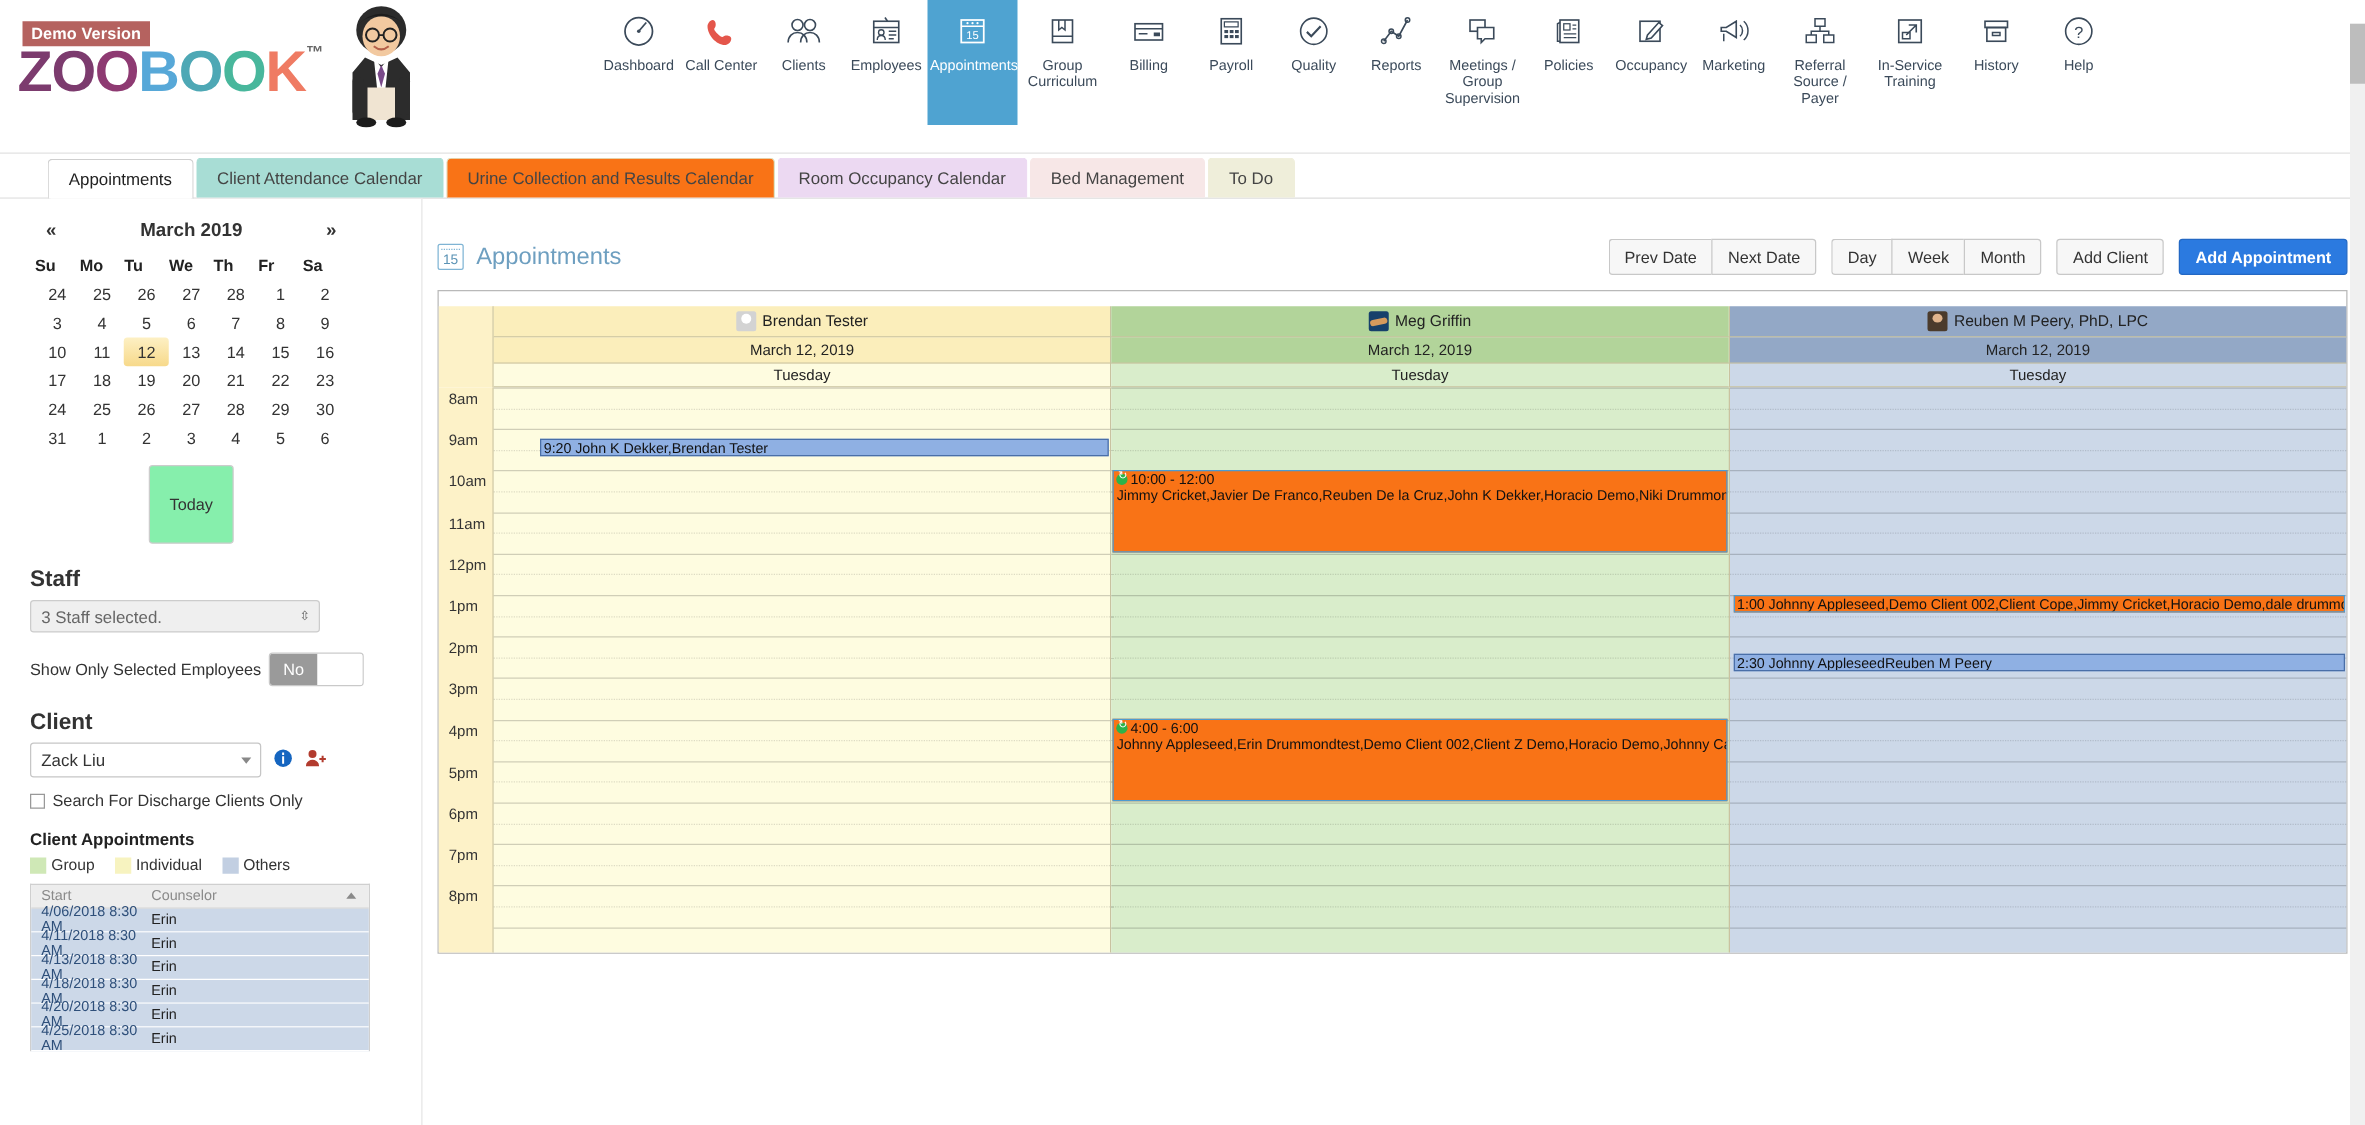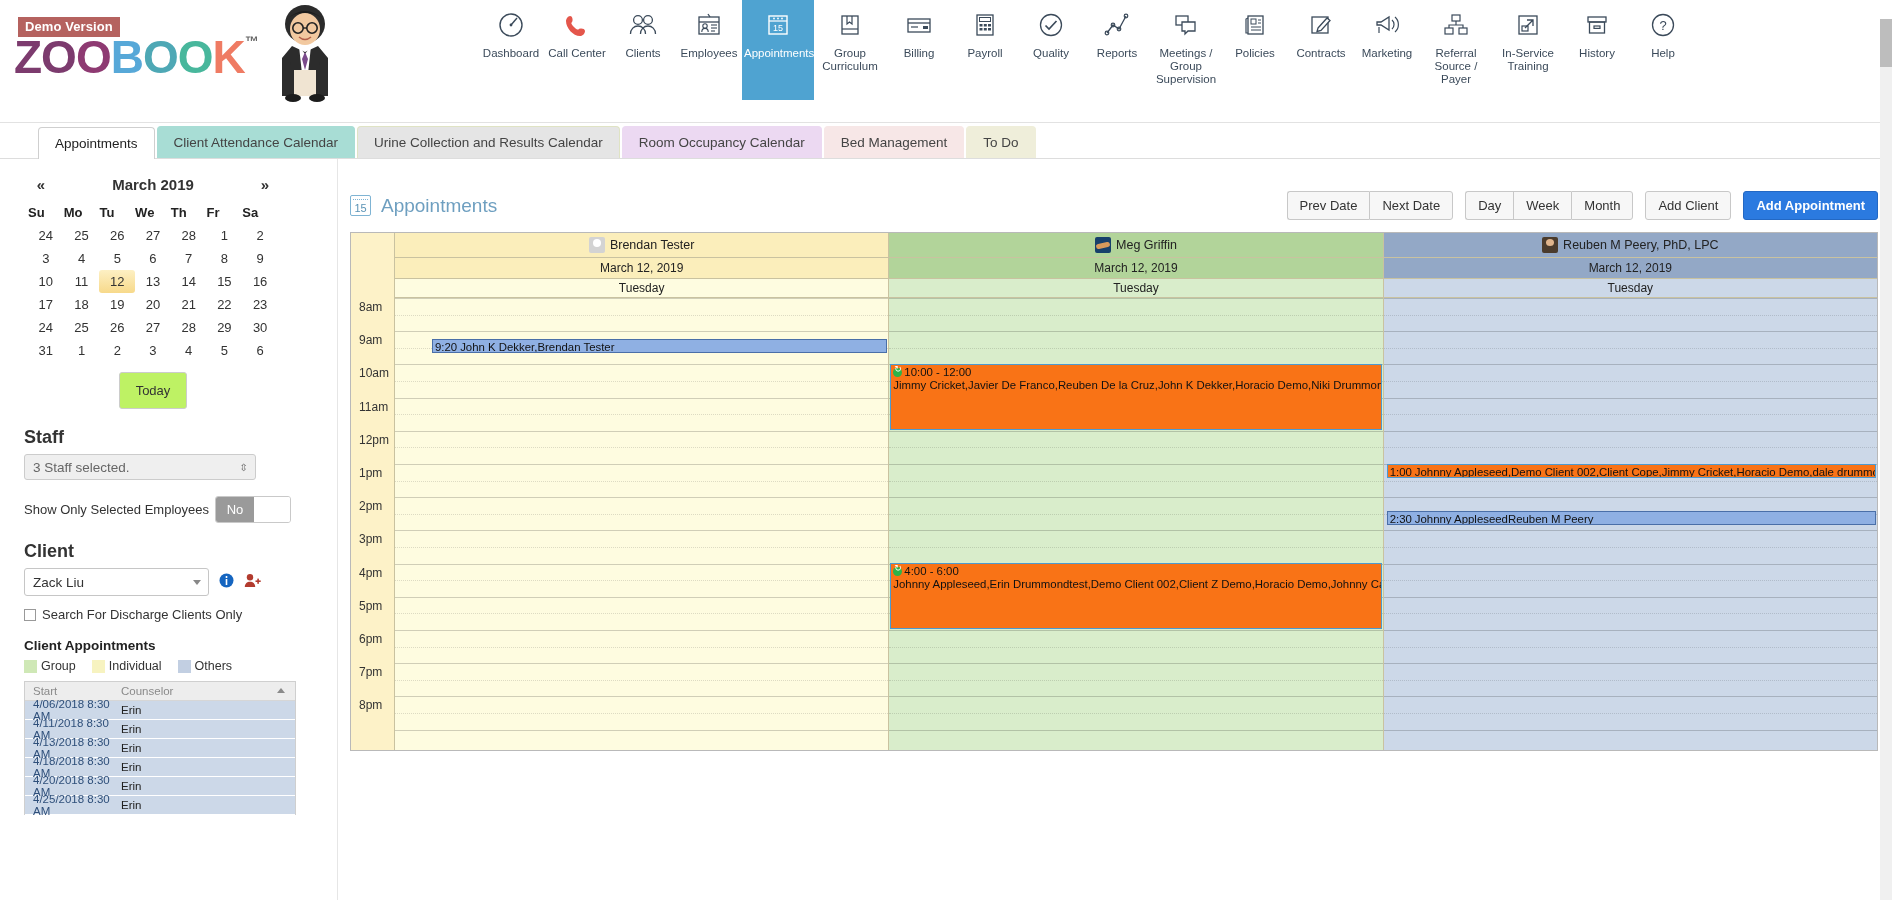--- a/index.html
+++ b/index.html
@@ -148,22 +148,22 @@
   table.dp-grid td {
     font-size: 13px; text-align: center; padding: 4px 0;
     cursor: pointer; color: #333;
   }
   td.dim { color: #b9b9b9; }
   td.wknd { color: #b53b3b; }
   td.sel { background: linear-gradient(#fdf0c4,#f7d98a); border-radius: 3px; font-weight: normal; }
   .today-btn-wrap { text-align: center; padding: 10px 0 0 0; }
   .today-btn {
     display: inline-block;
-    border: 1px solid #ccc; background: #bef264;
-    padding: 10px 16px; font-size: 13px; border-radius: 3px;
+    border: 1px solid #ccc; background: #86efac;
+    padding: 23px 16px; font-size: 13px; border-radius: 3px;
     color: #333; cursor: pointer;
   }
 
   .sb-label { font-size: 18px; font-weight: bold; color: #333; margin: 18px 0 6px 0; }
   .sb-select {
     width: 232px; height: 26px;
     border: 1px solid #ccc; border-radius: 3px;
     background: #efefef; color: #666;
     font-size: 13.5px; padding: 0 22px 0 8px;
     position: relative; display: flex; align-items: center;
@@ -273,21 +273,21 @@
     cursor: pointer; white-space: nowrap;
   }
   .bgrp .btn { border-right: none; }
   .bgrp .btn:last-child { border-right: 1px solid #c8c8c8; border-radius: 0 3px 3px 0; }
   .bgrp .btn:first-child { border-radius: 3px 0 0 3px; text-align: center; }
   .btn.single { border-radius: 3px; }
   .btn.primary { background: #2b7ae0; border-color: #2368c4; color: #fff; font-weight: bold; border-radius: 3px; }
 
   
   .sched { margin-top: 12px; border: 1px solid #b9b9b9; }
-  .sched-head { display: flex; }
+  .sched-head { display: flex; margin-top: 12px; }
   .col-gut { width: 44px; flex: 0 0 44px; background: #fdf2c8; border-right: 1px solid #c9c2a0; }
   .sched-col { flex: 1; border-right: 1px solid #c9c2a0; }
   .sched-col:last-child { border-right: none; }
   .hdr-name {
     height: 25px; display: flex; align-items: center; justify-content: center;
     font-size: 12.5px; color: #222; gap: 5px;
     border-bottom: 1px solid #c9c2a0;
   }
   .hdr-date {
     height: 21px; display: flex; align-items: center; justify-content: center;
@@ -535,21 +535,21 @@
       <span class="nav-label">Policies</span>
     </div>
 
     <div class="nav-item">
       <span class="nav-icon">
         <svg width="28" height="28" viewBox="0 0 28 28">
             <rect x="5" y="6" width="16" height="16" fill="none" stroke="#3b4a5a" stroke-width="1.3"></rect>
             <path d="M11 17l9-10 3 2.5-9 10-4 1z" fill="#ffffff" stroke="#3b4a5a" stroke-width="1.3"></path>
           </svg>
       </span>
-      <span class="nav-label">Contracts</span>
+      <span class="nav-label">Occupancy</span>
     </div>
 
     <div class="nav-item">
       <span class="nav-icon">
         <svg width="30" height="28" viewBox="0 0 30 28">
             <path d="M5 11h4l8-5v13l-8-5H5z" fill="none" stroke="#3b4a5a" stroke-width="1.3"></path>
             <line x1="7" y1="16" x2="7" y2="22" stroke="#3b4a5a" stroke-width="1.2"></line>
             <path d="M20 9a6 6 0 010 9" fill="none" stroke="#3b4a5a" stroke-width="1.2"></path>
             <path d="M23 6a10 10 0 010 15" fill="none" stroke="#3b4a5a" stroke-width="1.2"></path>
           </svg>
@@ -604,21 +604,21 @@
   </div>
 </div>
 
 <div class="tabstrip">
   <div class="tab active" style="background:#ffffff;">
     <span>Appointments</span>
   </div>
   <div class="tab" style="background:#a8ddd5;border-color:#a8ddd5;">
     <span>Client Attendance Calendar</span>
   </div>
-  <div class="tab" style="background:#e5e5e5;border-color:#dfe3c4;">
+  <div class="tab" style="background:#f97316;border-color:#dfe3c4;">
     <span>Urine Collection and Results Calendar</span>
   </div>
   <div class="tab" style="background:#ecd9f2;border-color:#ecd9f2;">
     <span>Room Occupancy Calendar</span>
   </div>
   <div class="tab" style="background:#f7e7e7;border-color:#f7e7e7;">
     <span>Bed Management</span>
   </div>
   <div class="tab" style="background:#efeeda;border-color:#efeeda;">
     <span>To Do</span>

